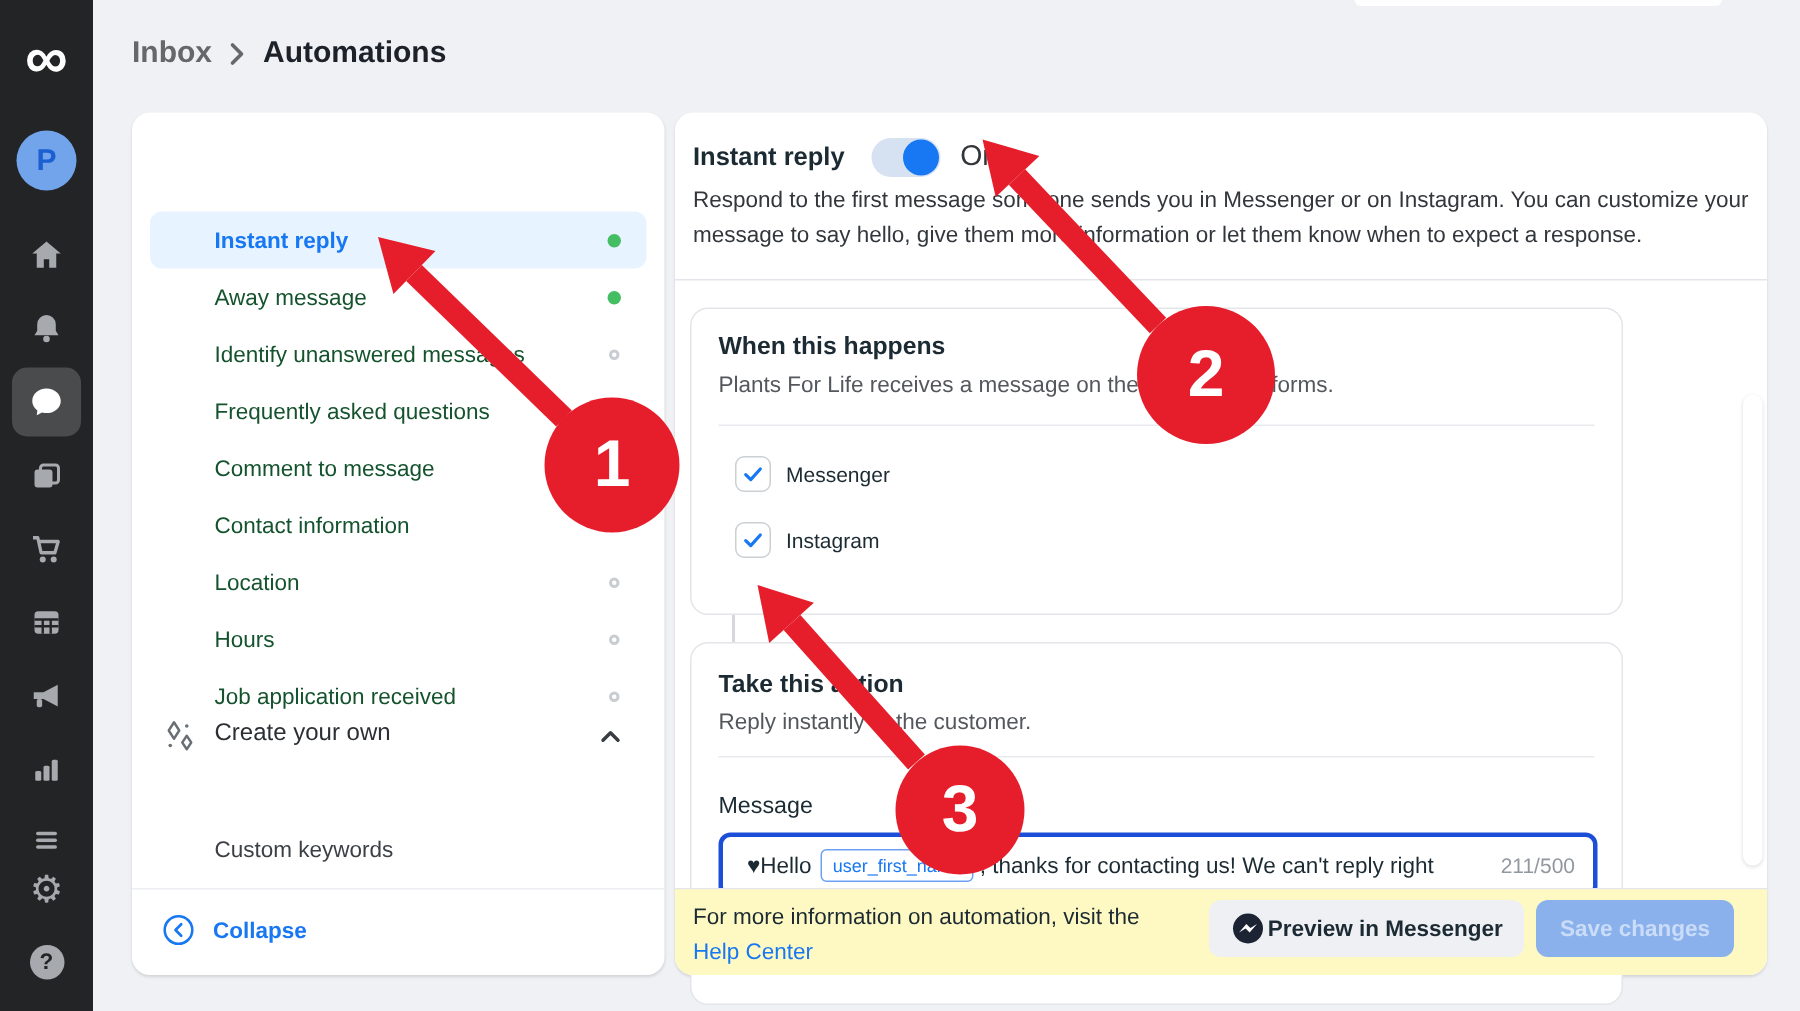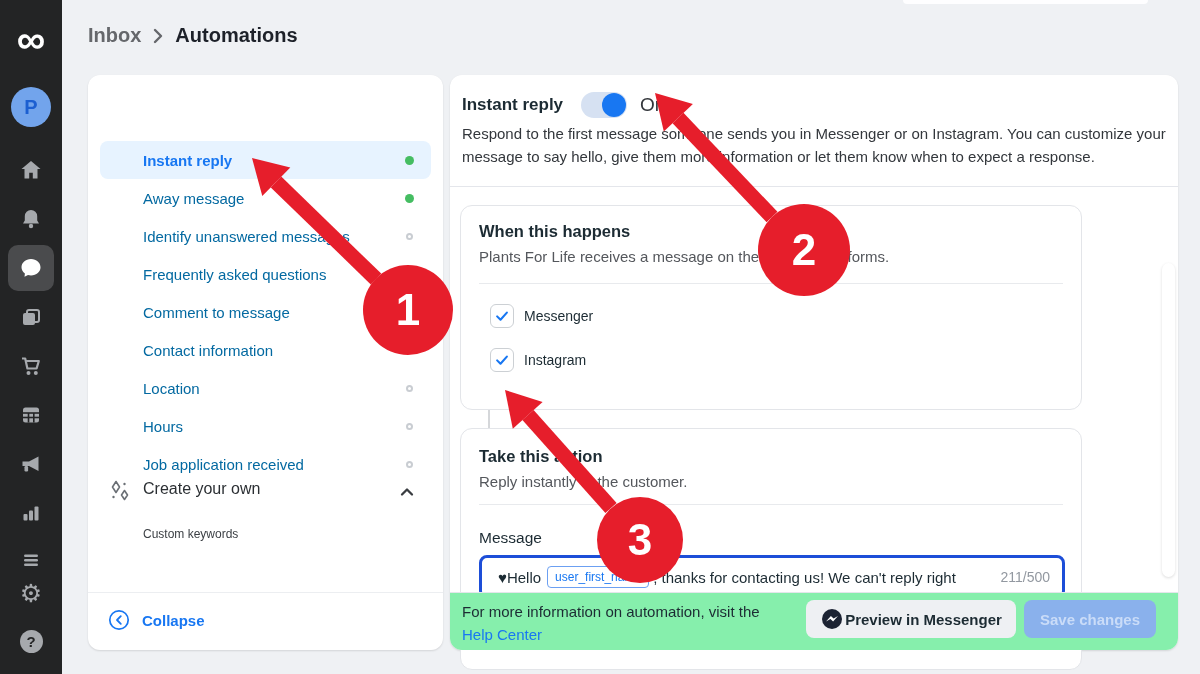--- a/index.html
+++ b/index.html
@@ -22,30 +22,30 @@
   .crumb-dark { font-size:20px; font-weight:bold; color:#1d2129; }
 
   
   .sidebar { position:absolute; left:88px; top:75px; width:355px; height:575px; background:#fff; border-radius:12px; box-shadow:0 1px 2px rgba(0,0,0,.12); z-index:2; }
   .sb-head { position:absolute; left:0; top:21px; width:100%; height:32px; }
   .sb-head .bolt { position:absolute; left:22px; top:6px; }
   .sb-head .lbl { position:absolute; left:52px; top:5px; font-size:16px; font-weight:bold; color:#1877f2; }
   .sb-head .chev { position:absolute; right:28px; top:9px; }
   .sb-rows { position:absolute; left:0; top:66px; width:100%; }
   .sb-row { position:relative; height:38px; margin:0 12px; border-radius:8px; display:flex; align-items:center; cursor:pointer; }
-  .sb-row .t { margin-left:43px; font-size:15px; color:#0369a1; }
+  .sb-row .t { margin-left:43px; font-size:15px; color:#14532d; }
   .sb-row.sel { background:#e7f3ff; }
   .sb-row.sel .t { color:#1877f2; font-weight:bold; }
   .dot-on { position:absolute; right:17px; width:9px; height:9px; border-radius:50%; background:#45bd62; }
   .dot-off { position:absolute; right:18px; width:7px; height:7px; border-radius:50%; border:2px solid #c9cdd2; }
   .sb-create { position:absolute; left:0; top:400px; width:100%; height:32px; }
   .sb-create .spark { position:absolute; left:21px; top:5px; }
   .sb-create .lbl { position:absolute; left:55px; top:5px; font-size:16px; color:#2b2f33; }
   .sb-create .chev { position:absolute; right:28px; top:9px; }
-  .sb-sub { position:absolute; left:55px; top:443px; height:32px; display:flex; align-items:center; font-size:12px; color:#3c4045; cursor:pointer; }
+  .sb-sub { position:absolute; left:55px; top:475px; height:32px; display:flex; align-items:center; font-size:15px; color:#3c4045; cursor:pointer; }
   .sb-div { position:absolute; left:0; top:517px; width:100%; height:1px; background:#eceef1; }
   .collapse { position:absolute; left:20px; top:529px; height:32px; display:flex; align-items:center; gap:12px; cursor:pointer; }
   .collapse .lbl { font-size:15px; font-weight:bold; color:#1877f2; }
 
   
   .main { position:absolute; left:450px; top:75px; width:728px; height:575px; background:#fff; border-radius:12px; box-shadow:0 1px 2px rgba(0,0,0,.12); z-index:1; }
   .m-titlerow { position:absolute; left:12px; top:17px; display:flex; align-items:center; }
   .m-title { font-size:17px; font-weight:bold; color:#1c2b33; }
   .toggle { width:46px; height:26px; border-radius:13px; background:#d6e1f2; position:relative; margin-left:18px; cursor:pointer; }
   .toggle .knob { position:absolute; right:1px; top:1px; width:24px; height:24px; border-radius:50%; background:#1877f2; }
@@ -64,21 +64,21 @@
   .opt .t { margin-left:10px; font-size:14px; color:#1c2b33; }
   .connector { position:absolute; left:38px; top:335px; width:2px; height:18px; background:#d5d7da; }
 
   .msg-lbl { position:absolute; left:18px; top:100px; font-size:15.5px; font-weight:normal; color:#1c2b33; }
   .msg-box { position:absolute; left:18px; top:126px; width:586px; height:44px; border:3px solid #1d4ed8; border-radius:8px; display:flex; align-items:center; padding:0 12px 0 16px; cursor:text; }
   .msg-box .pre { font-size:15px; color:#1c2b33; white-space:pre; }
   .msg-chip { margin-left:6px; font-size:12px; color:#1877f2; border:1px solid #6ca0f2; border-radius:4px; padding:3px 7px; white-space:nowrap; }
   .msg-box .suf { font-size:15px; color:#1c2b33; margin-left:4px; white-space:nowrap; overflow:hidden; }
   .msg-count { margin-left:auto; font-size:14px; color:#9298a0; padding-left:8px; }
 
-  .m-footer { position:absolute; left:0; top:517px; width:728px; height:58px; background:#86efac; border-top:1px solid #e4e6eb; border-radius:0 0 12px 12px; z-index:5; }
+  .m-footer { position:absolute; left:0; top:517px; width:728px; height:58px; background:#fef9c3; border-top:1px solid #e4e6eb; border-radius:0 0 12px 12px; z-index:5; }
   .f-text { position:absolute; left:12px; top:7px; font-size:15px; line-height:23px; color:#1c2b33; }
   .f-link { color:#1877f2; cursor:pointer; }
   .btn-preview { position:absolute; left:356px; top:7px; width:210px; height:38px; background:#eef0f3; border-radius:8px; display:flex; align-items:center; justify-content:center; gap:1px; cursor:pointer; }
   .btn-preview .t { font-size:15px; font-weight:600; color:#1c2b33; }
   .btn-save { position:absolute; left:574px; top:7px; width:132px; height:38px; background:#8ab1ec; border-radius:8px; display:flex; align-items:center; justify-content:center; font-size:15px; font-weight:bold; color:#cadcf8; cursor:pointer; }
 
   
   .top-strip { position:absolute; left:903px; top:0; width:245px; height:4px; background:rgba(255,255,255,.92); border-radius:0 0 6px 6px; z-index:2; }
   .scrollbar { position:absolute; left:1162px; top:263px; width:13px; height:314px; background:#fff; border-radius:7px; box-shadow:0 1px 3px rgba(0,0,0,.14); z-index:4; }
 

